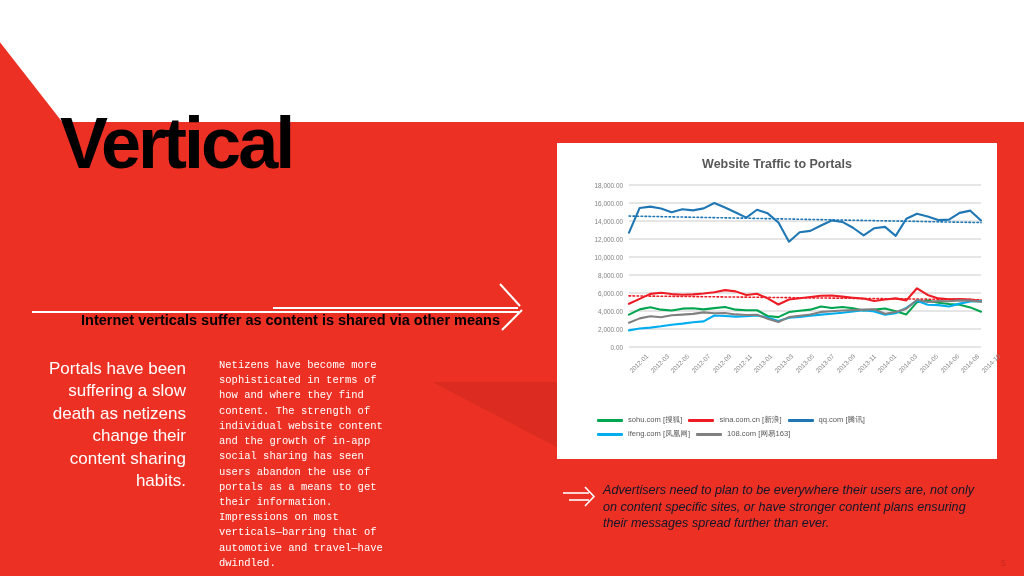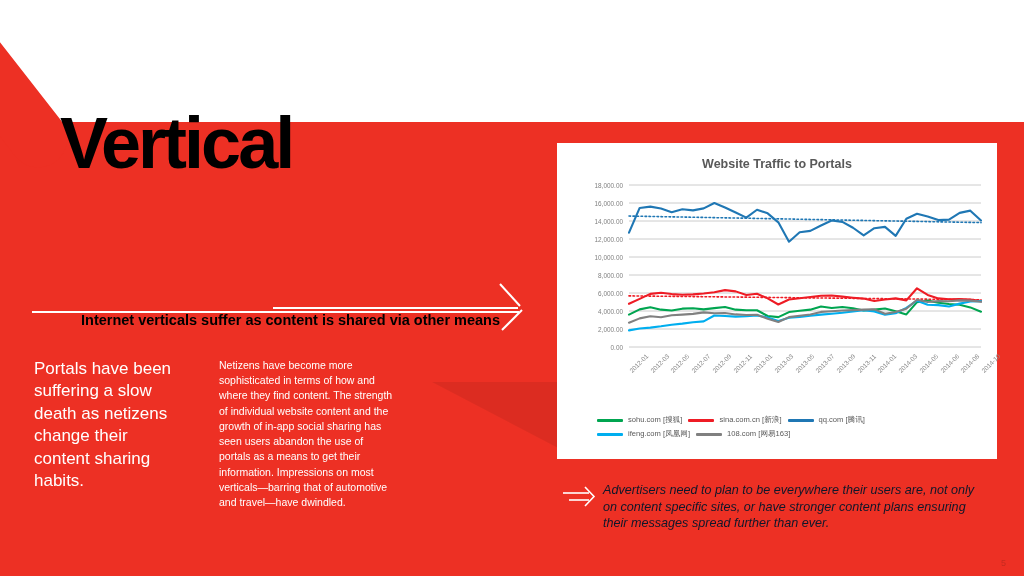--- a/index.html
+++ b/index.html
@@ -49,26 +49,26 @@
   .arrow-head{position:absolute;left:498px;top:282px;width:32px;height:50px;}
 
   .subtitle{
     position:absolute;left:33px;top:311px;width:470px;
     color:#000;font-weight:bold;font-size:14.5px;line-height:1.35;margin-left:48px;
   }
 
   
   .quote{
     position:absolute;left:34px;top:358px;width:152px;
-    color:#ffffff;text-align:left;font-size:17px;line-height:1.32;
+    color:#ffffff;text-align:right;font-size:17px;line-height:1.32;
   }
   
   .body-par{
     position:absolute;left:219px;top:358px;width:175px;
-    color:#ffffff;font-size:10.5px;line-height:1.45;
+    color:#ffffff;font-size:10.5px;line-height:1.45;font-family:Liberation Mono, monospace;
   }
 
   
   .chart-card{
     position:absolute;left:557px;top:143px;width:440px;height:316px;
     background:#ffffff;
   }
   .chart-title{
     position:absolute;left:0;top:14px;width:440px;text-align:center;
     color:#595959;font-weight:bold;font-size:12.5px;

